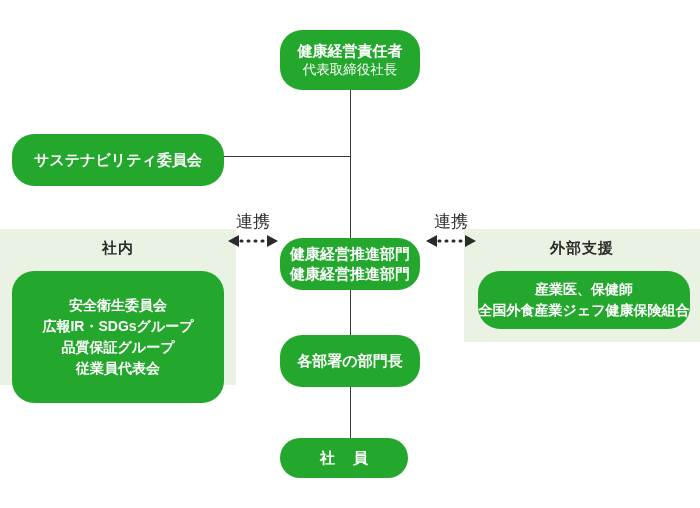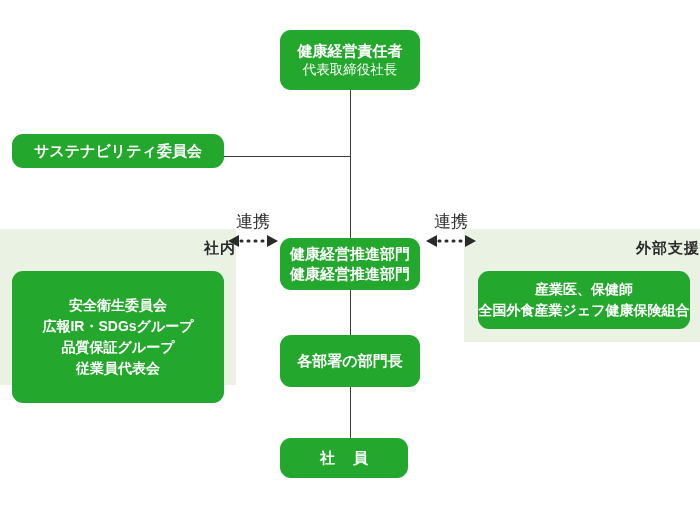--- a/index.html
+++ b/index.html
@@ -23,51 +23,51 @@
   .panel {
     position: absolute;
     background: #e9f2e3;
     box-sizing: border-box;
   }
   .panel-title {
     position: absolute;
     top: 10px;
     left: 0;
     right: 0;
-    text-align: right;
+    text-align: center;
     font-size: 15px;
     font-weight: bold;
     color: #2b2b2b;
     letter-spacing: 1px;
   }
   #panel-left  { left: 0px;   top: 229px; width: 236px; height: 156px; }
   #panel-right { left: 464px; top: 229px; width: 236px; height: 113px; }
 
   
   .gbox {
     position: absolute;
     background: #23a72c;
-    border-radius: 11px;
+    border-radius: 22px;
     color: #ffffff;
     font-weight: bold;
     display: flex;
     flex-direction: column;
     align-items: center;
     justify-content: center;
     box-sizing: border-box;
     text-align: center;
     line-height: 1.35;
   }
   .gbox .line   { display: block; font-size: 15px; white-space: nowrap; }
   .gbox .sub    { display: block; font-size: 13.5px; font-weight: normal; white-space: nowrap; }
   .gbox .small  { display: block; font-size: 13.5px; white-space: nowrap; }
   .gbox .wide   { letter-spacing: 7px; text-indent: 7px; }
 
   #box-chief      { left: 280px; top: 30px;  width: 140px; height: 60px; }
-  #box-sustain    { left: 12px;  top: 134px; width: 212px; height: 34px; }
+  #box-sustain    { left: 12px;  top: 134px; width: 212px; height: 52px; }
   #box-promotion  { left: 280px; top: 238px; width: 140px; height: 52px; }
   #box-committee  { left: 280px; top: 335px; width: 140px; height: 52px; }
   #box-employees  { left: 280px; top: 438px; width: 128px; height: 40px; }
   #box-internal   { left: 12px;  top: 271px; width: 212px; height: 132px; }
   #box-external   { left: 478px; top: 271px; width: 212px; height: 58px; }
 
   #box-internal .small { font-size: 14px; line-height: 1.5; }
   #box-external .small { font-size: 14px; line-height: 1.5; }
 
   

